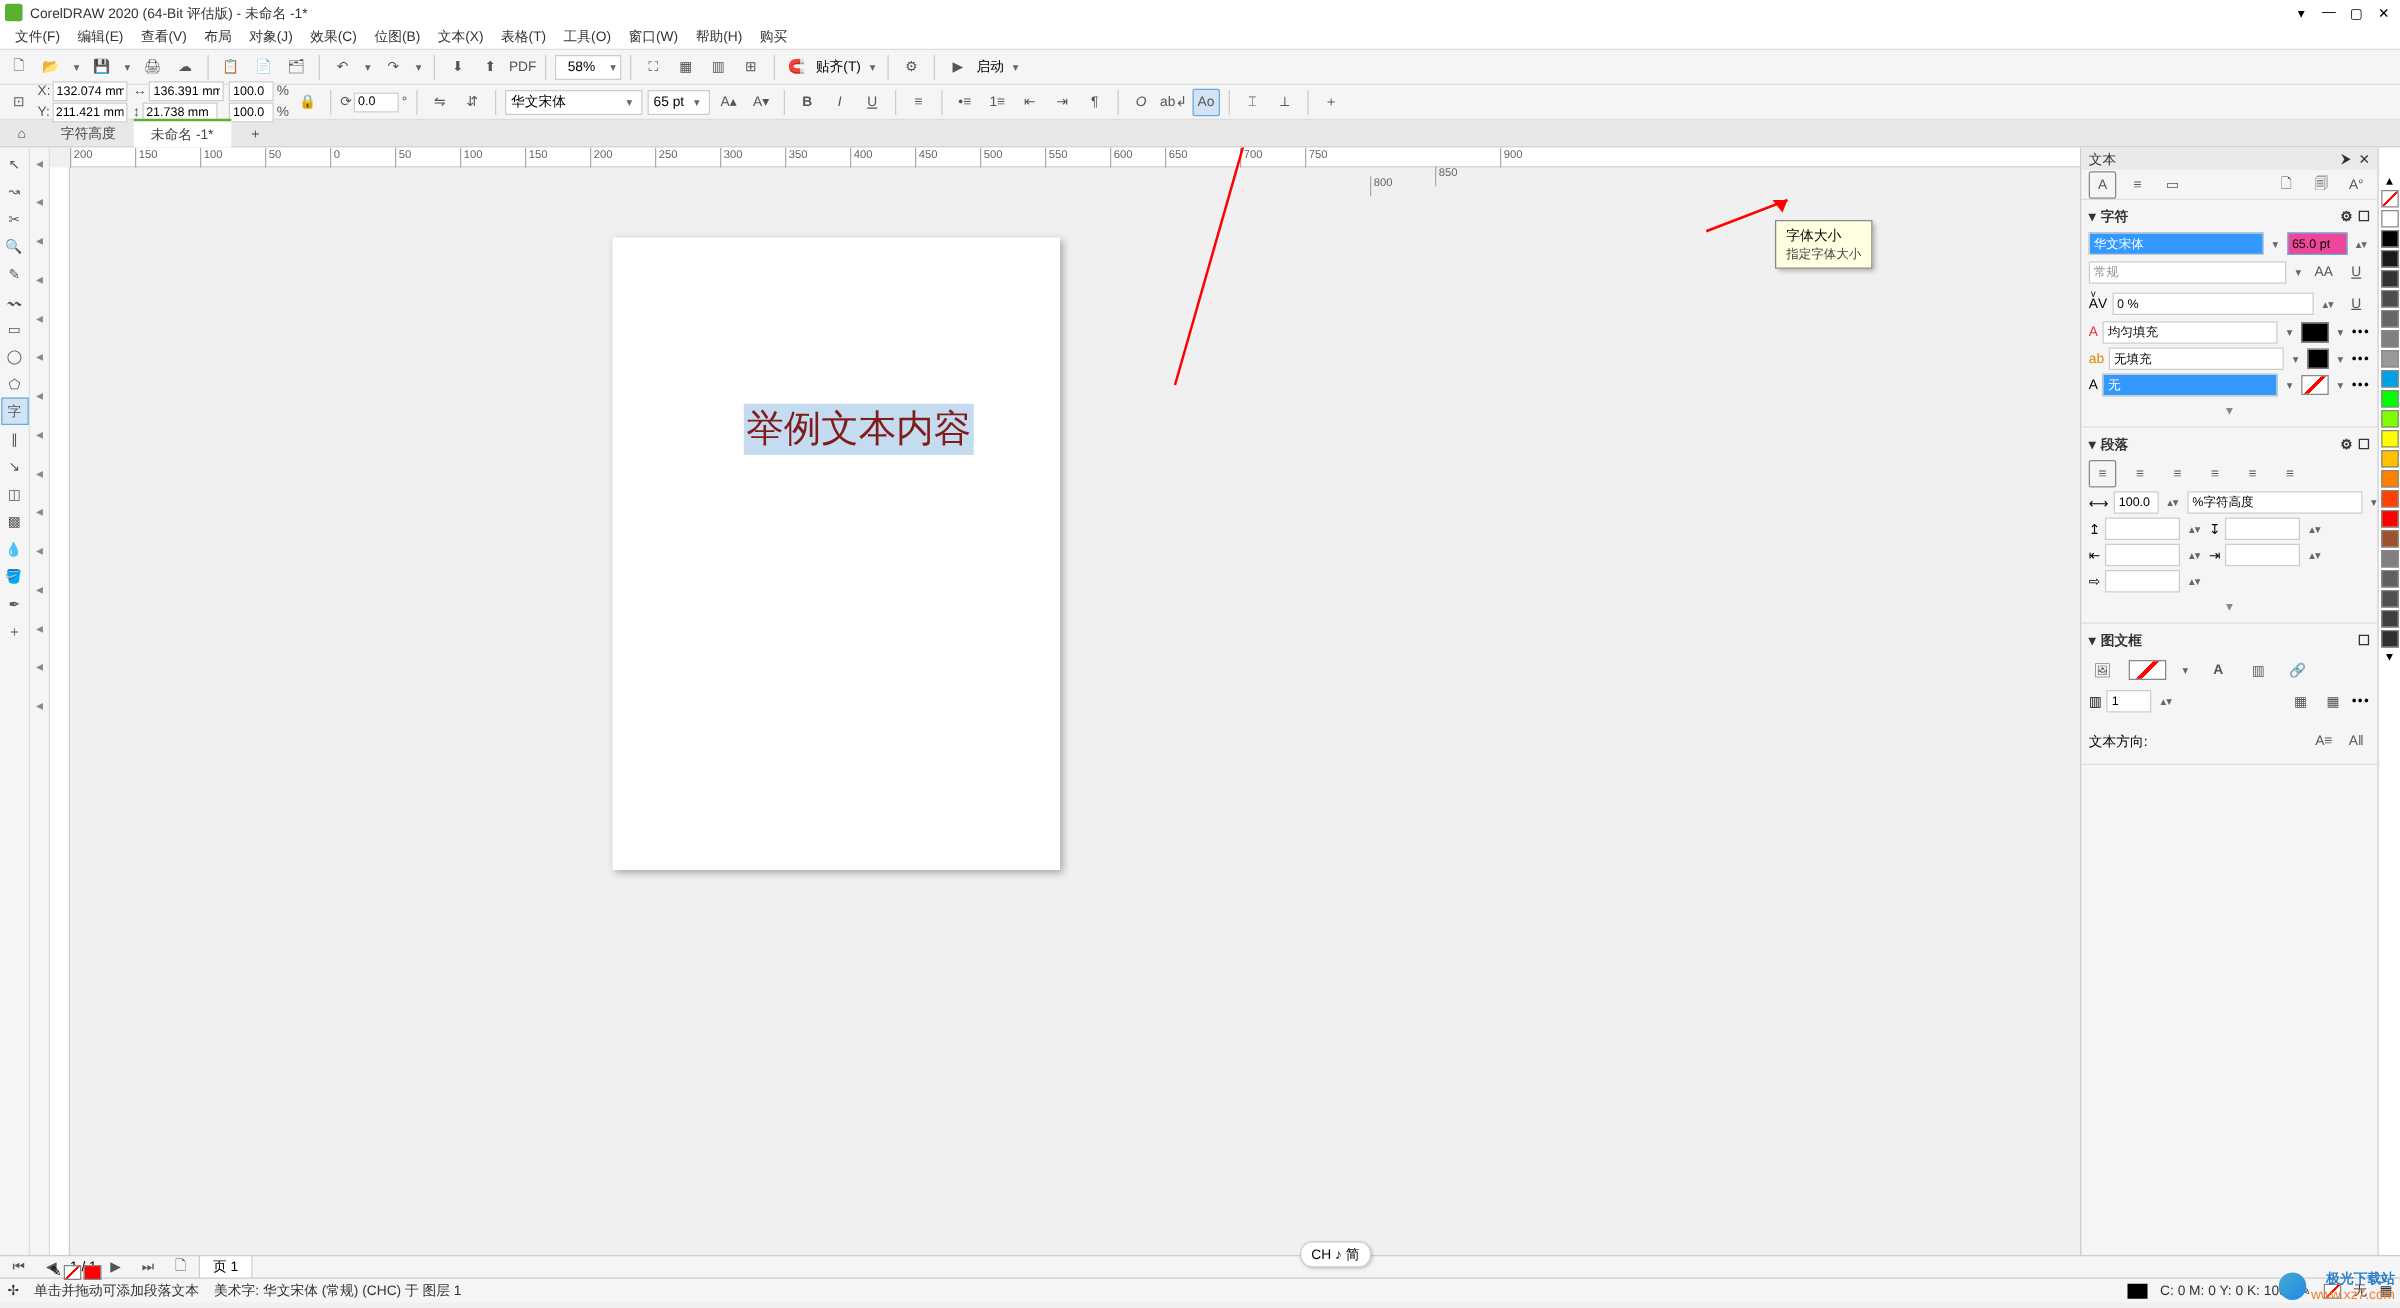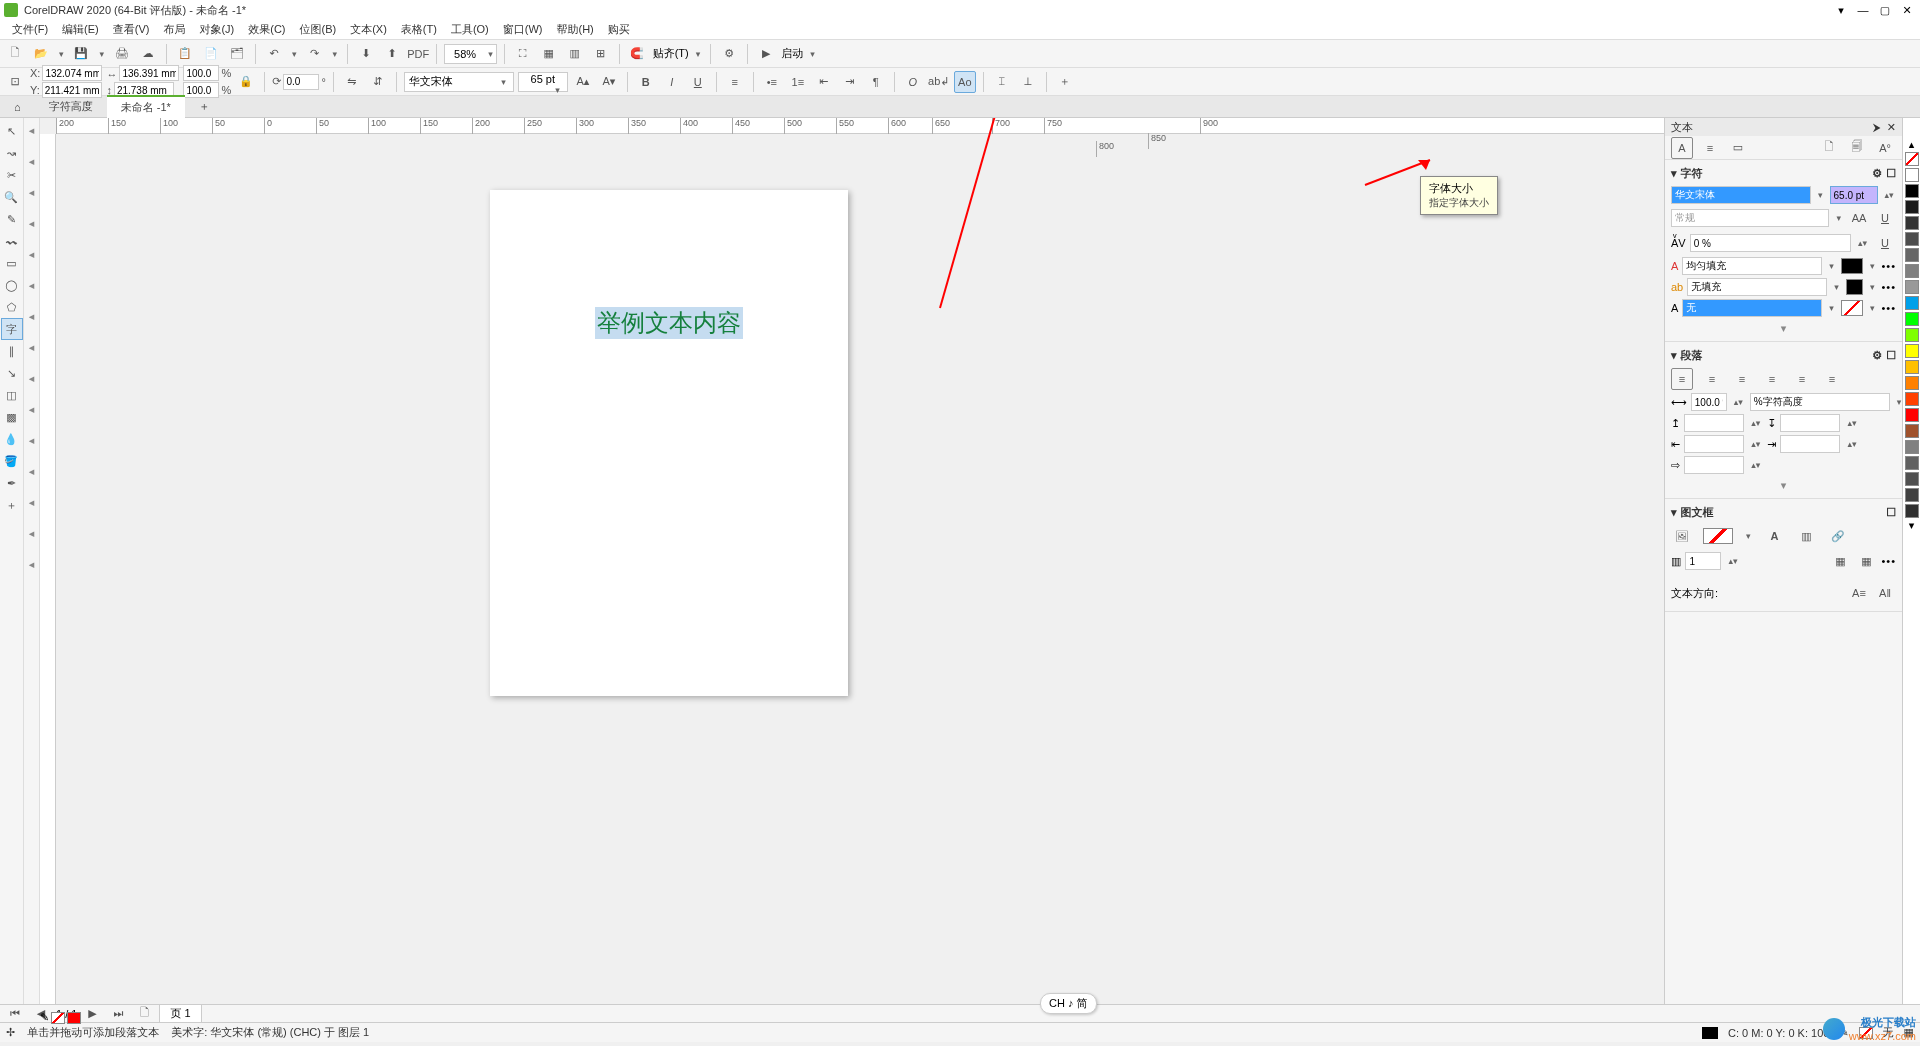--- a/index.html
+++ b/index.html
@@ -13,35 +13,35 @@
 .toolbar1 { height:28px; background:#f5f5f5; display:flex; align-items:center; padding:0 4px; gap:4px; border-bottom:1px solid #ddd;}
 .tbtn { width:22px; height:22px; display:flex; align-items:center; justify-content:center; cursor:pointer; border-radius:2px; color:#555;}
 .sep { width:1px; height:20px; background:#ccc; margin:0 3px; }
 .zoom-box { display:flex; align-items:center; border:1px solid #ccc; height:20px; background:#fff; }
 .zoom-box input { border:none; width:40px; text-align:center; font-size:11px; outline:none; }
 .toolbar2 { height:28px; background:#f5f5f5; display:flex; align-items:center; padding:0 4px; gap:4px; border-bottom:1px solid #ddd;}
 .coord-grid { display:flex; gap:2px; }
 .coord-cell { display:flex; align-items:center; gap:2px; font-size:10px; color:#555; }
 .coord-cell input { width:60px; height:16px; border:1px solid #ccc; font-size:10px; padding:0 2px; }
 .font-combo { border:1px solid #ccc; background:#fff; height:20px; width:110px; padding:0 4px; display:flex; align-items:center; font-size:11px; }
-.size-combo { border:1px solid #ccc; background:#fff; height:20px; width:50px; padding:0 4px; display:flex; align-items:center; font-size:11px;flex-direction:column; }
+.size-combo { border:1px solid #ccc; background:#fff; height:20px; width:50px; padding:0 4px; display:flex; align-items:center; font-size:11px; }
 .tabbar { height:22px; background:#e8e8e8; display:flex; align-items:center; border-bottom:1px solid #ccc; }
 .tab { padding:3px 14px; font-size:11px; color:#444; cursor:pointer; display:flex; align-items:center; gap:4px; }
 .tab.active { background:#fff; border-top:2px solid #5bb030; }
 .workspace { display:flex; height:calc(100% - 160px); }
 .toolbox { width:24px; background:#f5f5f5; display:flex; flex-direction:column; padding-top:2px; border-right:1px solid #ddd; }
 .tool { width:22px; height:22px; display:flex; align-items:center; justify-content:center; cursor:pointer; color:#555; margin:0 auto; }
 .tool.active { background:#d0e4f5; border:1px solid #6aa9dc; }
 .hints { width:16px; background:#f5f5f5; border-right:1px solid #ddd; display:flex; flex-direction:column; gap:18px; padding-top:6px; font-size:10px; color:#888; align-items:center;}
 .canvas-area { flex:1; background:#f0f0f0; position:relative; overflow:hidden; }
 .ruler-h { position:absolute; top:0; left:16px; right:0; height:16px; background:#fff; border-bottom:1px solid #ccc; display:flex; }
 .ruler-h .tick { position:absolute; top:0; font-size:9px; color:#666; border-left:1px solid #aaa; height:16px; padding-left:2px;}
 .ruler-v { position:absolute; top:16px; left:0; width:16px; bottom:0; background:#fff; border-right:1px solid #ccc; }
 .page { position:absolute; left:450px; top:72px; width:358px; height:506px; background:#fff; box-shadow:2px 2px 6px rgba(0,0,0,.3); }
-.canvas-text { position:absolute; left:555px; top:189px; font-size:24px; font-family:"STSong","SimSun",serif; color:#15803d; background:#c5dcf0; padding:0 2px; }
+.canvas-text { position:absolute; left:555px; top:205px; font-size:30px; font-family:"STSong","SimSun",serif; color:#7f1d1d; background:#c5dcf0; padding:0 2px; }
 .right-docker { width:238px; background:#f5f5f5; border-left:1px solid #ccc; display:flex; flex-direction:column; }
 .dock-title { height:18px; display:flex; align-items:center; padding:0 6px; font-size:11px; color:#333; background:#eaeaea; justify-content:space-between;}
 .dock-strip { height:24px; display:flex; align-items:center; padding:0 6px; gap:6px; border-bottom:1px solid #ddd; }
 .dock-section { padding:4px 6px; border-bottom:1px solid #ddd; }
 .dock-head { display:flex; align-items:center; gap:4px; font-size:11px; font-weight:bold; color:#333; padding:2px 0;}
 .dock-row { display:flex; align-items:center; gap:4px; margin:3px 0; }
 .dock-input { border:1px solid #ccc; background:#fff; height:18px; font-size:10px; padding:0 3px; }
 .dock-input.sel { background:#3399ff; color:#fff; }
 .color-sw { width:24px; height:16px; background:#000; border:1px solid #888; }
 .color-sw.none { background:linear-gradient(135deg,#fff 45%,#f00 45%,#f00 55%,#fff 55%); }
@@ -334,21 +334,21 @@
       <div class="dock-head">
           <span>▾</span>
           <span>字符</span>
           <span style="flex:1"></span>
           <span>⚙</span>
           <span>☐</span>
         </div>
       <div class="dock-row">
         <input class="dock-input sel" style="flex: 1 1 0%;" value="华文宋体">
           <span class="drop">▾</span>
-        <input class="dock-input" style="width: 48px; border-color: rgb(106, 169, 220); background: #c4b5fd;" value="65.0 pt">
+        <input class="dock-input" style="width: 48px; border-color: rgb(106, 169, 220); background: #ec4899;" value="65.0 pt">
           <span class="drop">▴▾</span>
       </div>
       <div class="dock-row">
         <input class="dock-input" style="flex: 1 1 0%; color: rgb(153, 153, 153);" value="常规">
           <span class="drop">▾</span>
         <span class="tbtn">AA</span>
         <span class="tbtn">
             <u>U</u>
           </span>
       </div>

